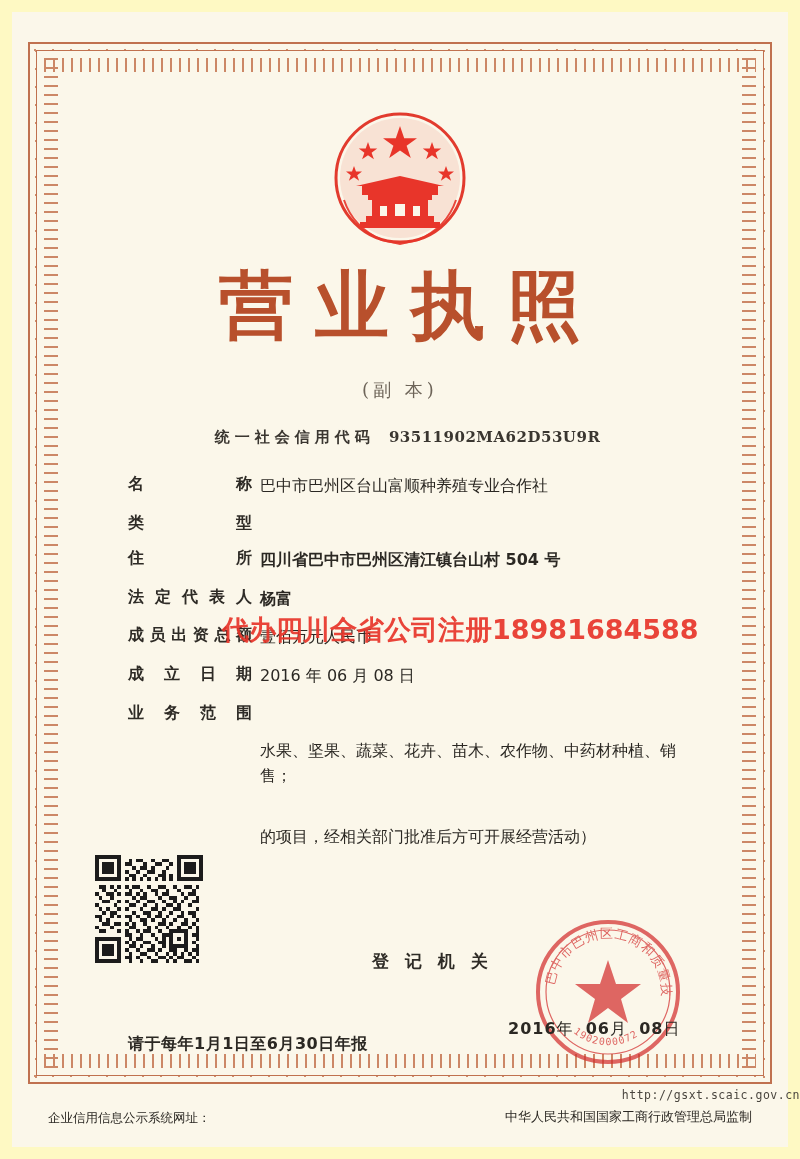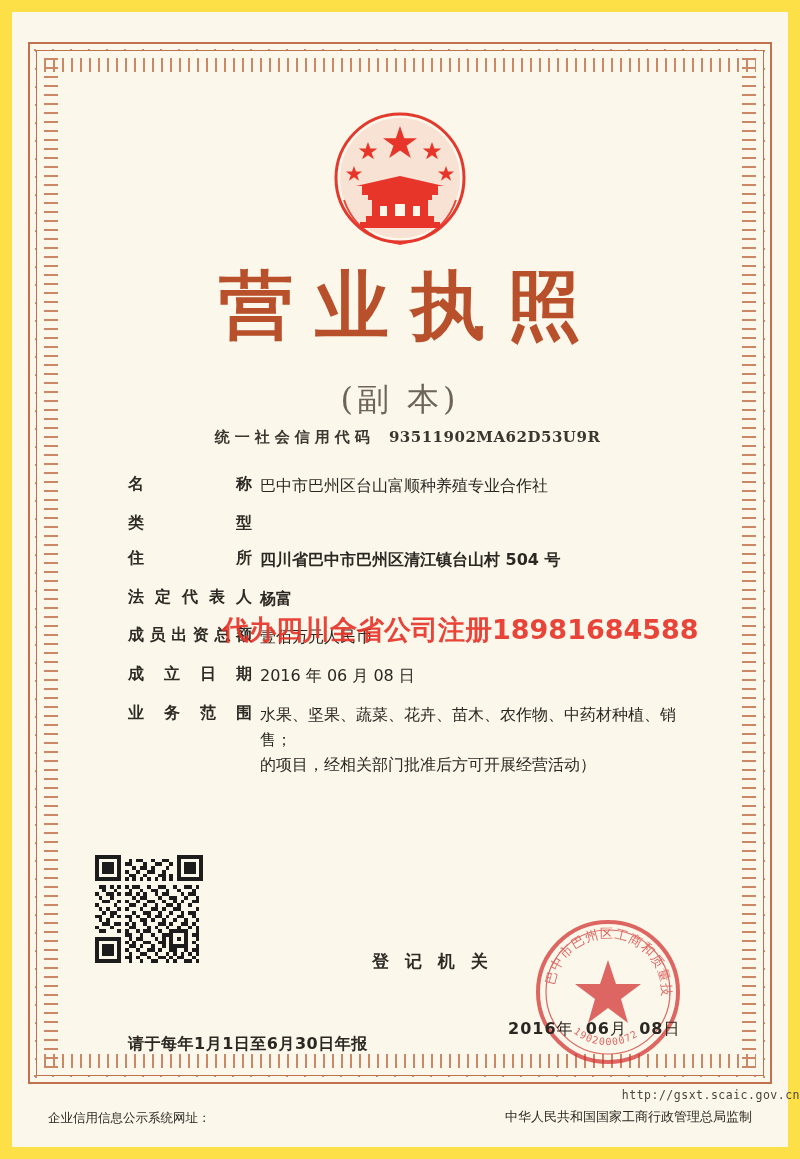--- a/index.html
+++ b/index.html
@@ -10,21 +10,21 @@
     width: 800px;
     height: 1159px;
     background: #ffffff;
     font-family: "DejaVu Sans", sans-serif;
     overflow: hidden;
   }
   .page {
     position: relative;
     width: 800px;
     height: 1159px;
-    background: #fde047;
+    background: #fef9c3;
   }
   
   .paper {
     position: absolute;
     left: 12px;
     top: 12px;
     width: 776px;
     height: 1135px;
     background: #fbf7ea;
   }
@@ -104,21 +104,21 @@
     text-indent: 22px;
     line-height: 1.0;
   }
   .subtitle {
     position: absolute;
     left: 0;
     right: 0;
     top: 378px;
     text-align: center;
     font-family: "DejaVu Serif", serif;
-    font-size: 32px;
+    font-size: 18px;
     color: #6d6458;
     letter-spacing: 4px;
   }
   .credit-code {
     position: absolute;
     left: 0;
     right: 0;
     top: 428px;
     text-align: center;
     font-size: 15px;
@@ -160,21 +160,21 @@
   }
   .flabel span.ch { display: inline-block; }
   .fvalue {
     flex: 1;
     font-size: 16px;
     color: #2b2823;
     line-height: 1.55;
     padding-left: 8px;
   }
   .fvalue.bold { font-weight: bold; }
-  .scope-line { display: block; }
+  .scope-line { display: block; margin-top: 36px; }
 
   
   .watermark {
     position: absolute;
     left: 222px;
     top: 612px;
     font-size: 27px;
     color: #e8352a;
     font-weight: bold;
     letter-spacing: 0px;

